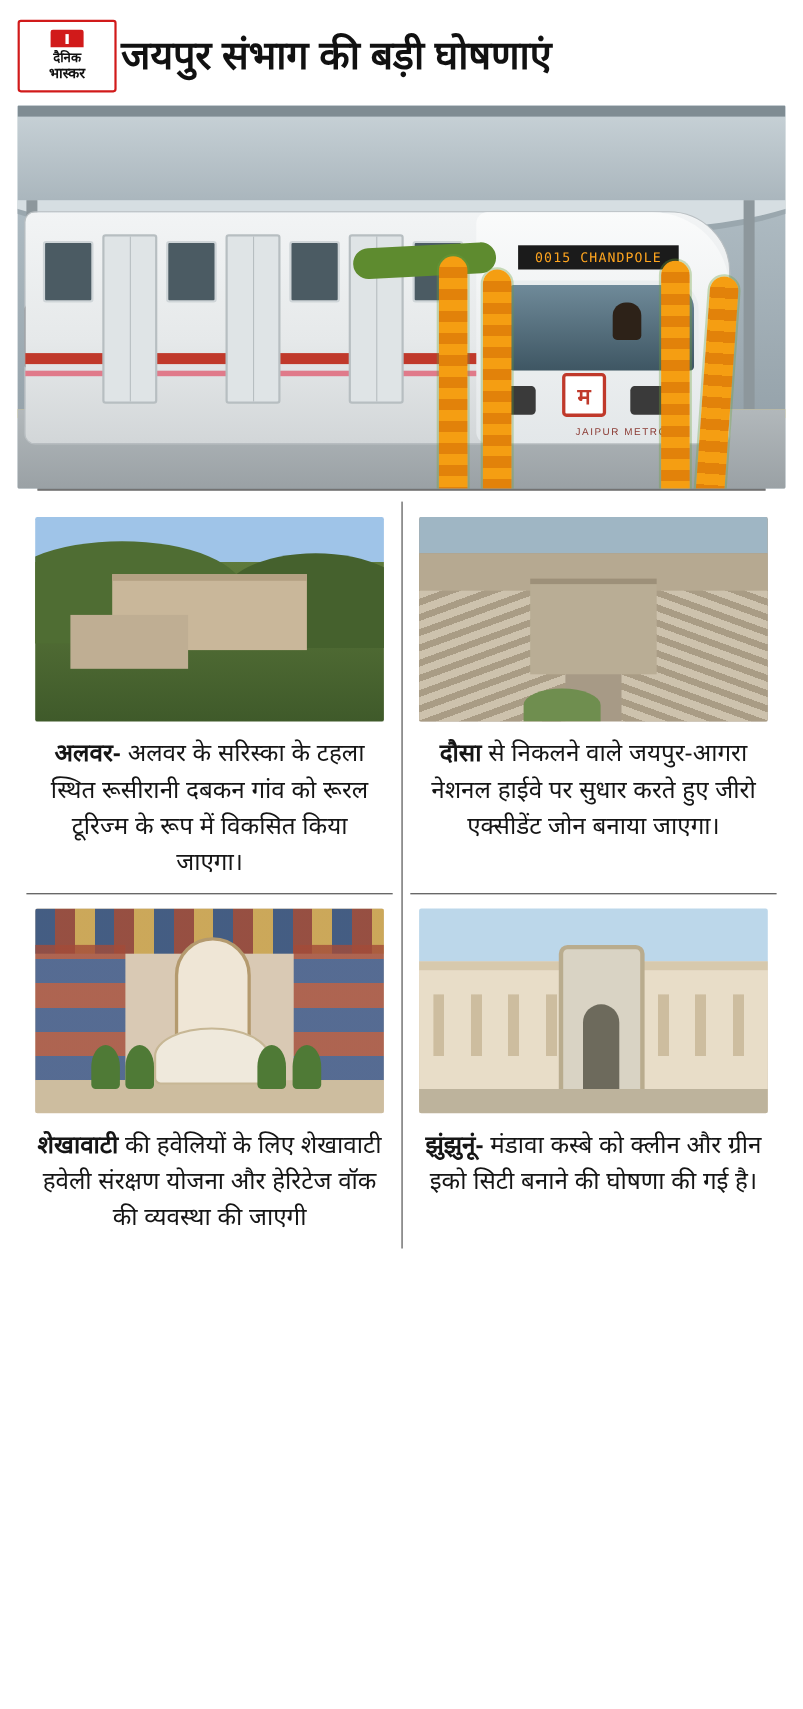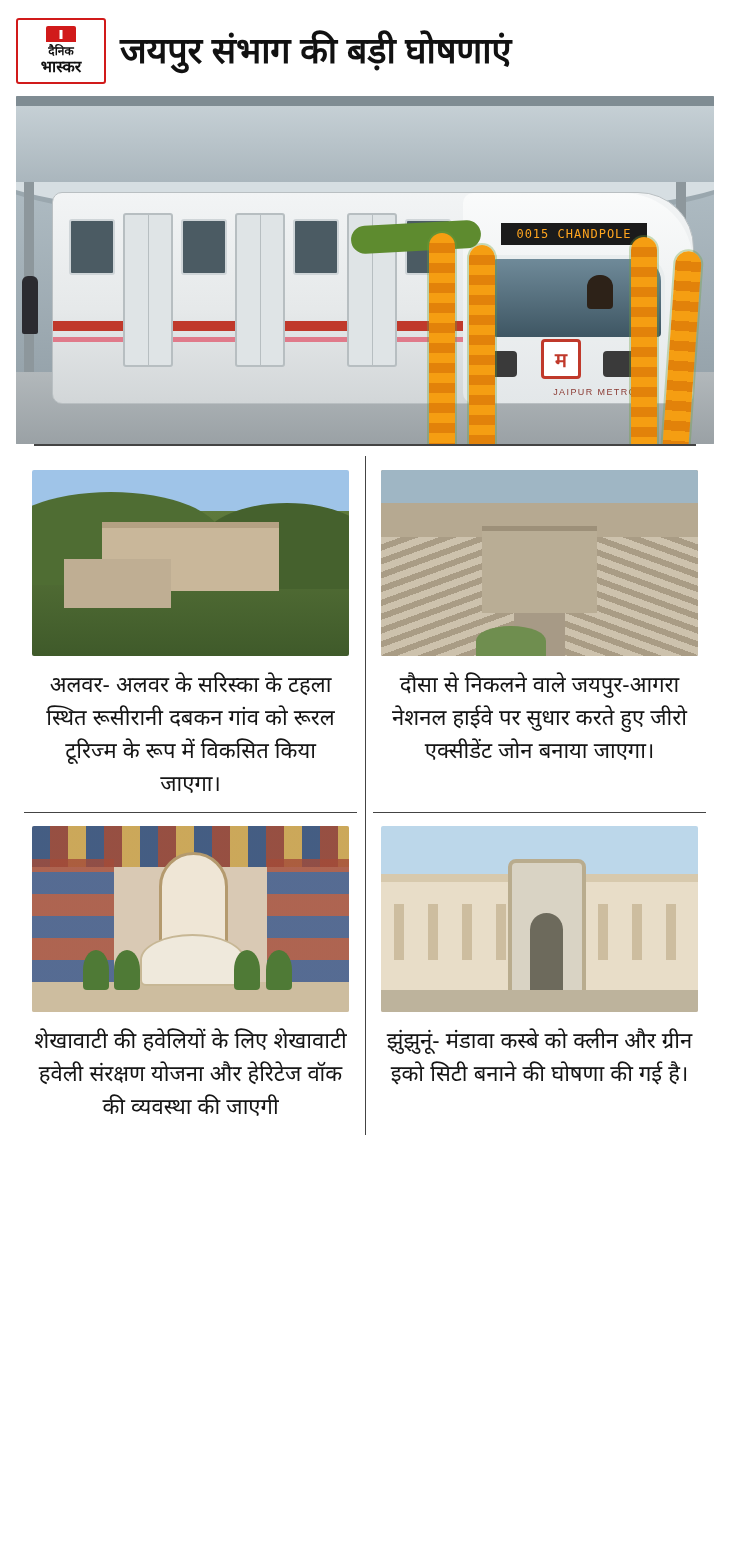--- a/index.html
+++ b/index.html
@@ -20,21 +20,21 @@
     position: relative;
     box-sizing: border-box;
     padding: 18px 16px 0 16px;
     background: #ffffff;
   }
 
   
   .header {
     display: flex;
     align-items: center;
-    gap: 14px;
+    gap: 4px;
     padding-bottom: 12px;
   }
   .logo {
     width: 86px;
     height: 62px;
     border: 2px solid #d11a1a;
     border-radius: 3px;
     display: flex;
     flex-direction: column;
     align-items: center;
@@ -60,21 +60,21 @@
     height: 9px;
     background: #fff;
   }
   .logo-text-1 {
     font-size: 12px;
     font-weight: bold;
     color: #111;
     line-height: 1.1;
   }
   .logo-text-2 {
-    font-size: 16px;
+    font-size: 13px;
     font-weight: bold;
     color: #111;
     line-height: 1.15;
   }
   .headline {
     font-size: 36px;
     font-weight: bold;
     color: #111;
     line-height: 1.15;
     letter-spacing: -0.2px;
@@ -122,21 +122,21 @@
     background: linear-gradient(#b2b8bb, #9aa1a5);
   }
   .hero .platform-edge {
     position: absolute;
     bottom: 64px; left: 0; right: 0;
     height: 8px;
     background: #e0c24a;
   }
   .hero .train {
     position: absolute;
-    left: 36px;
+    left: 6px;
     top: 96px;
     width: 640px;
     height: 210px;
     background: linear-gradient(#f2f4f5 0%, #e6e9ea 55%, #d2d6d8 100%);
     border-radius: 10px 56px 10px 10px;
     border: 1px solid #b9bfc2;
   }
   .hero .train-stripe {
     position: absolute;
     left: 0; right: 0;
@@ -346,21 +346,21 @@
     overflow: hidden;
     position: relative;
   }
   .cell-caption {
     text-align: center;
     font-size: 22px;
     line-height: 1.5;
     padding-top: 12px;
     color: #151515;
   }
-  .cell-caption b { font-weight: normal; }
+  .cell-caption b { font-weight: bold; }
 
   
   .img-alwar {
     background: linear-gradient(#9fc4e8 0%, #9fc4e8 22%, #5e7a3c 22%, #3f5a2a 100%);
   }
   .img-alwar .fort {
     position: absolute;
     left: 22%;
     top: 28%;
     width: 56%;

